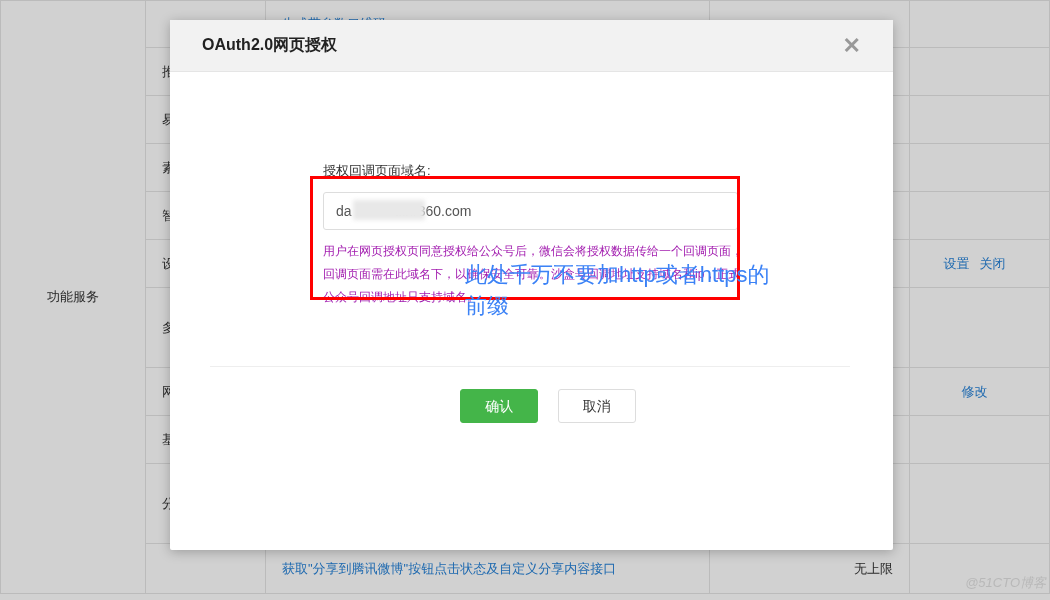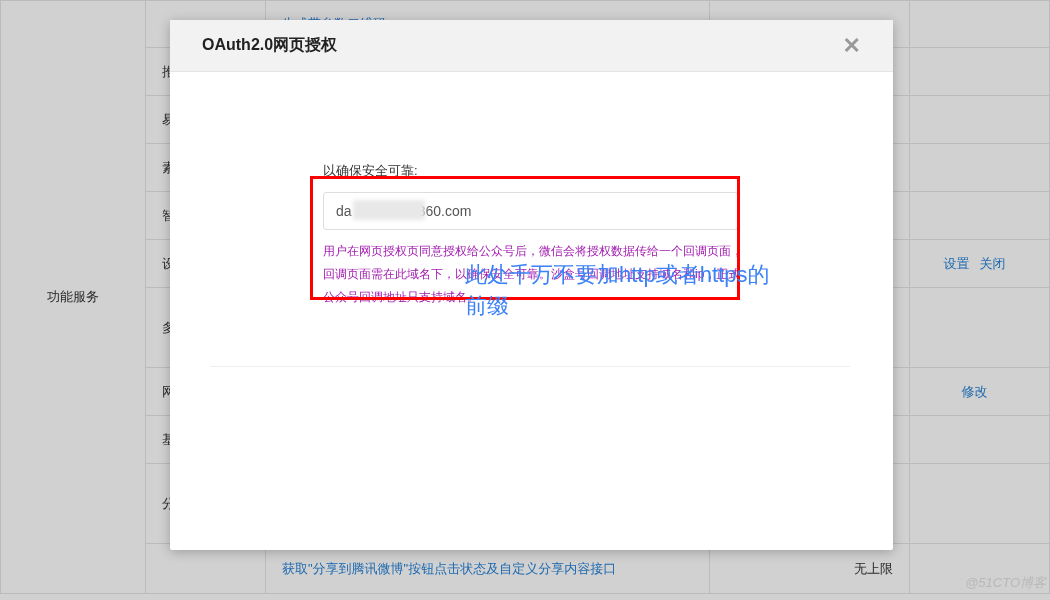--- a/index.html
+++ b/index.html
@@ -123,27 +123,31 @@
 </div>
 
 <div class="overlay"></div>
 
 <div class="modal">
   <div class="modal-header">
     <div class="modal-title">OAuth2.0网页授权</div>
     <div class="modal-close">✕</div>
   </div>
   <div class="modal-body">
-    <div class="field-label">以确保安全可靠:</div>
+    <div class="field-label">授权回调页面域名:</div>
     <div class="input-wrap">
       <input class="domain-input" type="text" value="da           t.ihr360.com" style="">
       <div class="blur-patch" style="left:30px; top:8px; width:72px; height:20px;"></div>
     </div>
     <div class="help-text">用户在网页授权页同意授权给公众号后，微信会将授权数据传给一个回调页面，回调页面需在此域名下，以确保安全可靠。沙盒号回调地址支持域名和ip，正式公众号回调地址只支持域名。</div>
     <hr class="rule-line">
+    <div class="modal-footer">
+      <button class="btn btn-primary">确认</button>
+      <button class="btn btn-default">取消</button>
+    </div>
   </div>
 </div>
 
 <div class="anno-box" style="left:310px; top:176px; width:430px; height:124px;"></div>
 <div class="anno-text" style="left:465px; top:260px; width:320px;">
   <span>此处千万不要加http或者https的</span><br>
   <span>前缀</span>
 </div>
 
 <div class="watermark">@51CTO博客</div>

